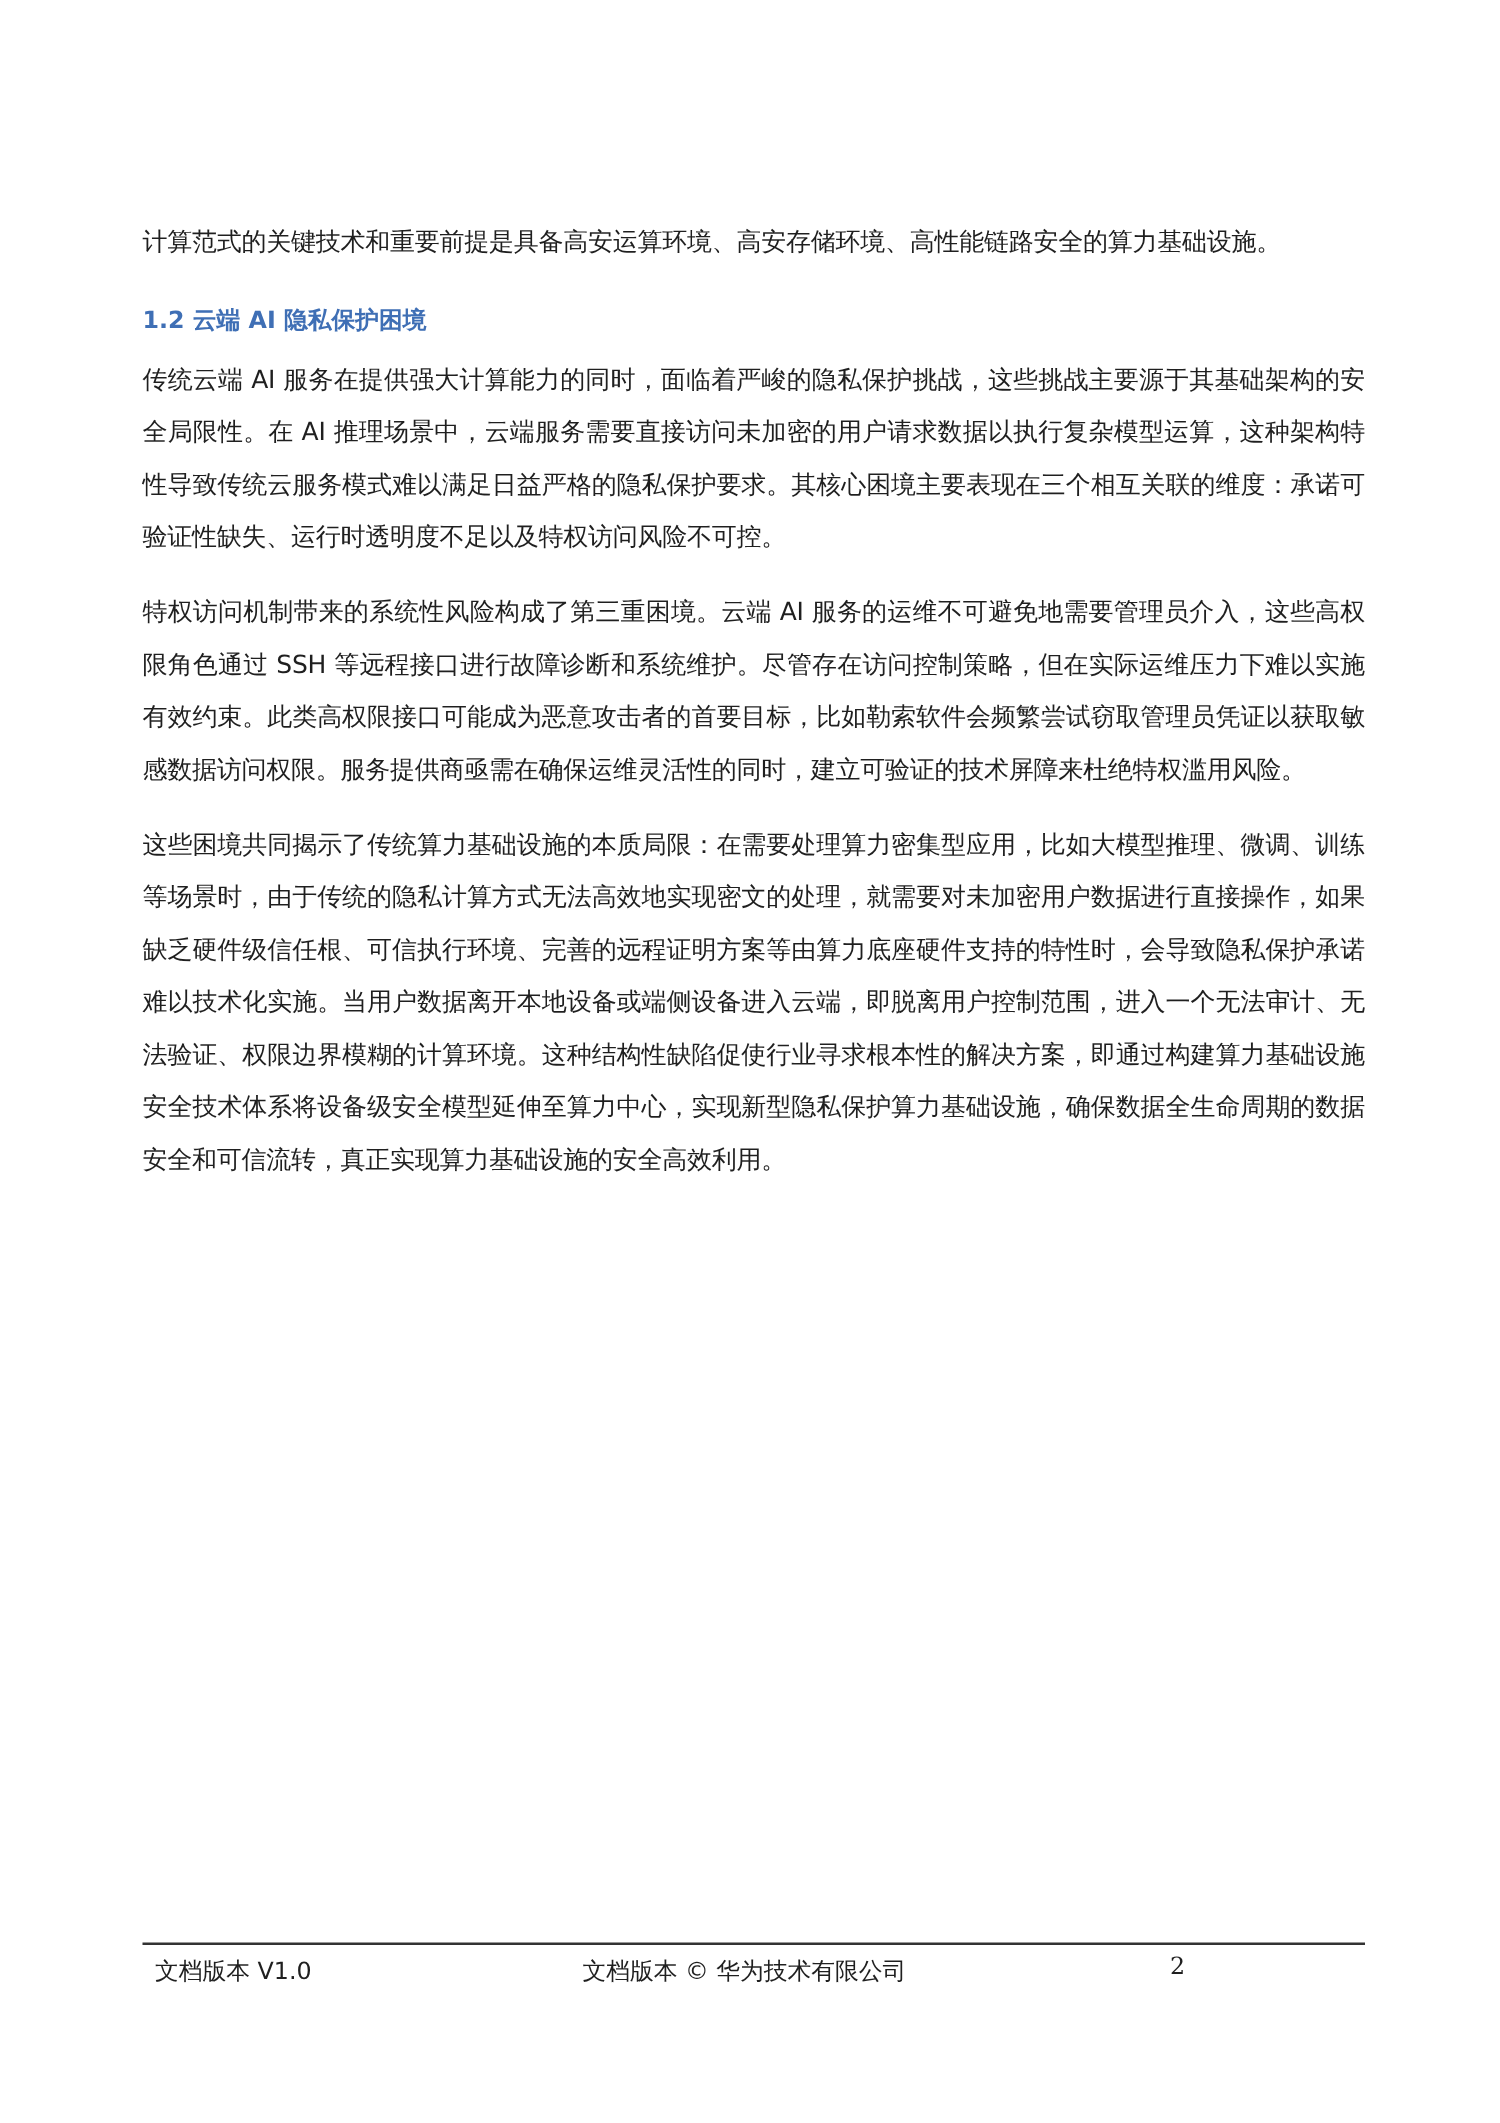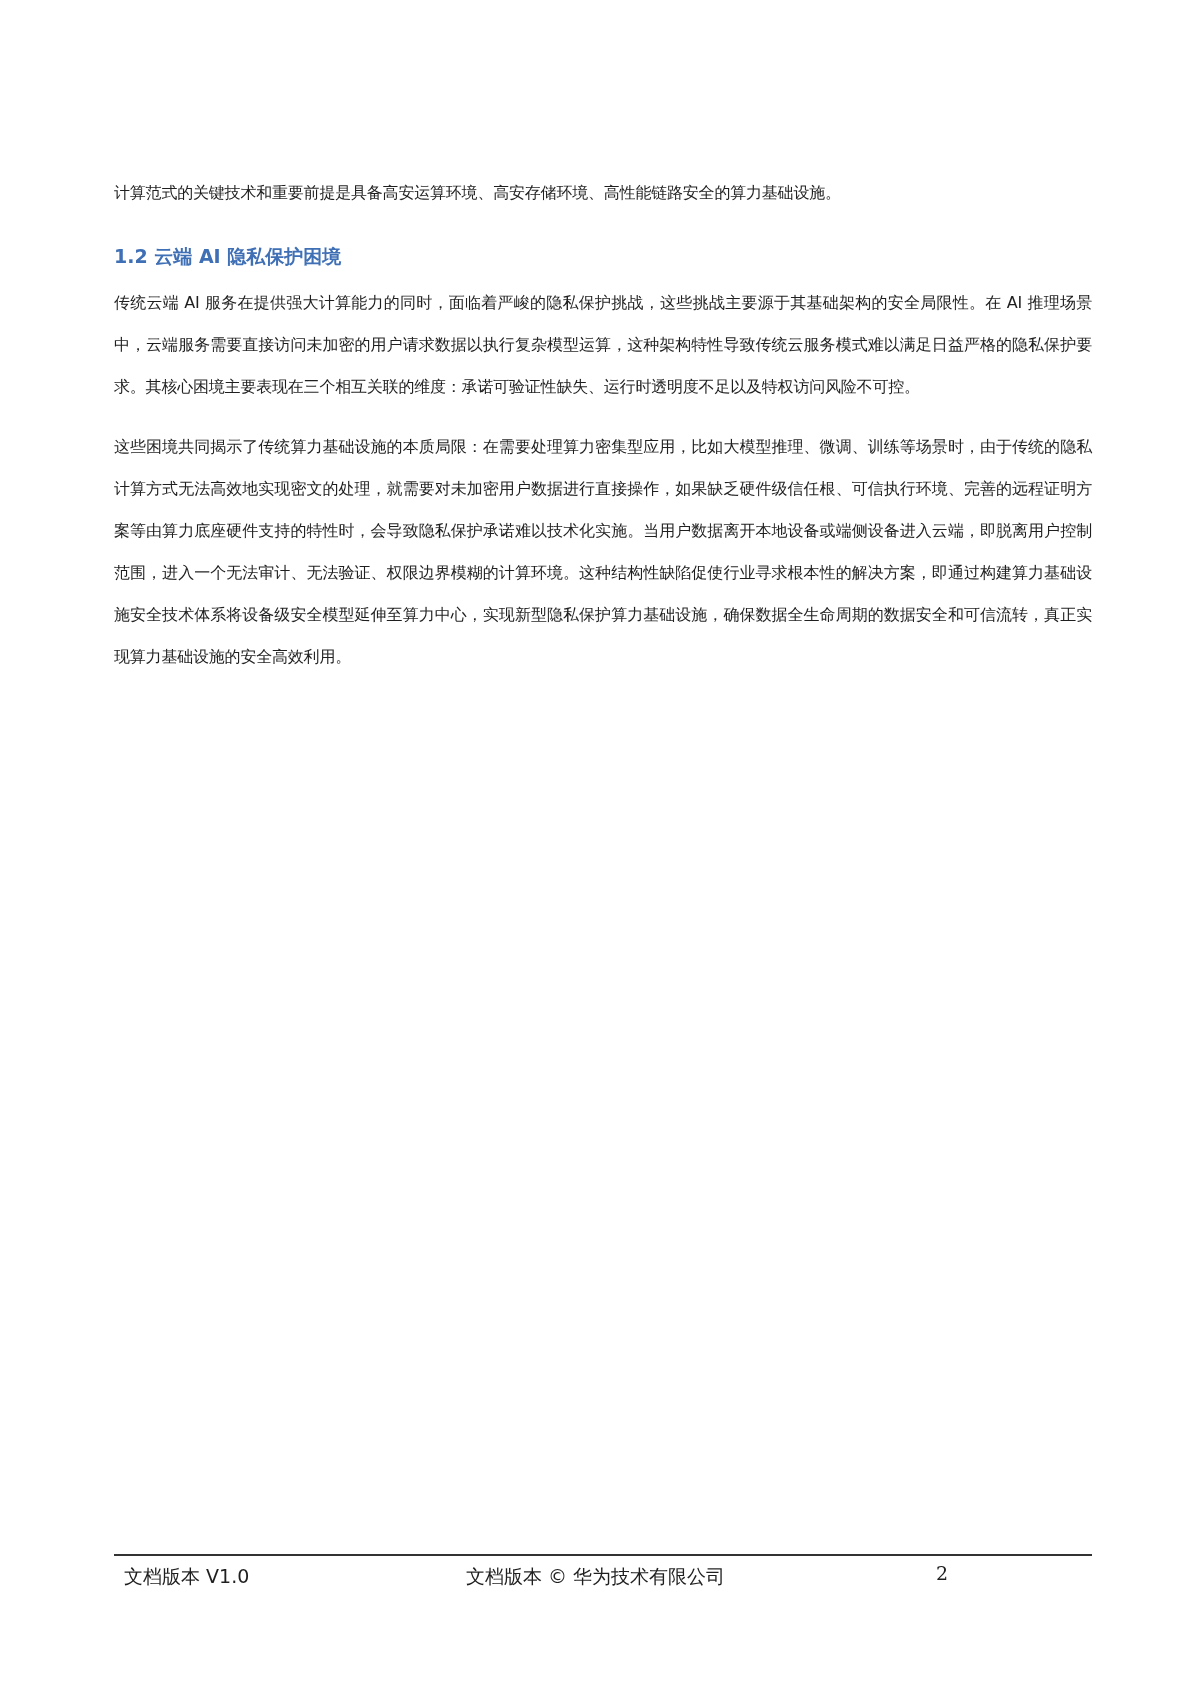--- a/index.html
+++ b/index.html
@@ -7,21 +7,21 @@
     width: 1200px; height: 1698px; position: relative; overflow: hidden;
     font-family: "DejaVu Sans", "Liberation Sans", sans-serif;
     color: #1a1a1a;
   }
   .page { position: absolute; left: 0; top: 0; width: 1200px; height: 1698px; }
   .content {
     position: absolute; left: 114px; top: 172px; width: 978px;
   }
   .para {
     margin: 0;
-    font-size: 16px;
+    font-size: 20px;
     line-height: 42px;
     letter-spacing: -0.2px;
     text-align: justify;
     color: #1f1f1f;
   }
   .para + .para { margin-top: 18px; }
   .heading {
     margin: 22px 0 6px 0;
     font-size: 19px;
     font-weight: bold;
@@ -41,20 +41,21 @@
   .footer .right { position: absolute; left: 822px; top: 6px; font-family: "DejaVu Serif", "Liberation Serif", serif; }
 </style>
 </head>
 <body>
 
 <div class="page">
   <div class="content">
     <p class="para">计算范式的关键技术和重要前提是具备高安运算环境、高安存储环境、高性能链路安全的算力基础设施。</p>
     <h2 class="heading">1.2 云端 AI 隐私保护困境</h2>
     <p class="para">传统云端 AI 服务在提供强大计算能力的同时，面临着严峻的隐私保护挑战，这些挑战主要源于其基础架构的安全局限性。在 AI 推理场景中，云端服务需要直接访问未加密的用户请求数据以执行复杂模型运算，这种架构特性导致传统云服务模式难以满足日益严格的隐私保护要求。其核心困境主要表现在三个相互关联的维度：承诺可验证性缺失、运行时透明度不足以及特权访问风险不可控。</p>
+    <p class="para">特权访问机制带来的系统性风险构成了第三重困境。云端 AI 服务的运维不可避免地需要管理员介入，这些高权限角色通过 SSH 等远程接口进行故障诊断和系统维护。尽管存在访问控制策略，但在实际运维压力下难以实施有效约束。此类高权限接口可能成为恶意攻击者的首要目标，比如勒索软件会频繁尝试窃取管理员凭证以获取敏感数据访问权限。服务提供商亟需在确保运维灵活性的同时，建立可验证的技术屏障来杜绝特权滥用风险。</p>
     <p class="para">这些困境共同揭示了传统算力基础设施的本质局限：在需要处理算力密集型应用，比如大模型推理、微调、训练等场景时，由于传统的隐私计算方式无法高效地实现密文的处理，就需要对未加密用户数据进行直接操作，如果缺乏硬件级信任根、可信执行环境、完善的远程证明方案等由算力底座硬件支持的特性时，会导致隐私保护承诺难以技术化实施。当用户数据离开本地设备或端侧设备进入云端，即脱离用户控制范围，进入一个无法审计、无法验证、权限边界模糊的计算环境。这种结构性缺陷促使行业寻求根本性的解决方案，即通过构建算力基础设施安全技术体系将设备级安全模型延伸至算力中心，实现新型隐私保护算力基础设施，确保数据全生命周期的数据安全和可信流转，真正实现算力基础设施的安全高效利用。</p>
   </div>
 
   <div class="footer">
     <span class="left">文档版本 V1.0</span>
     <span class="center">文档版本 © 华为技术有限公司</span>
     <span class="right">2</span>
   </div>
 </div>
 

